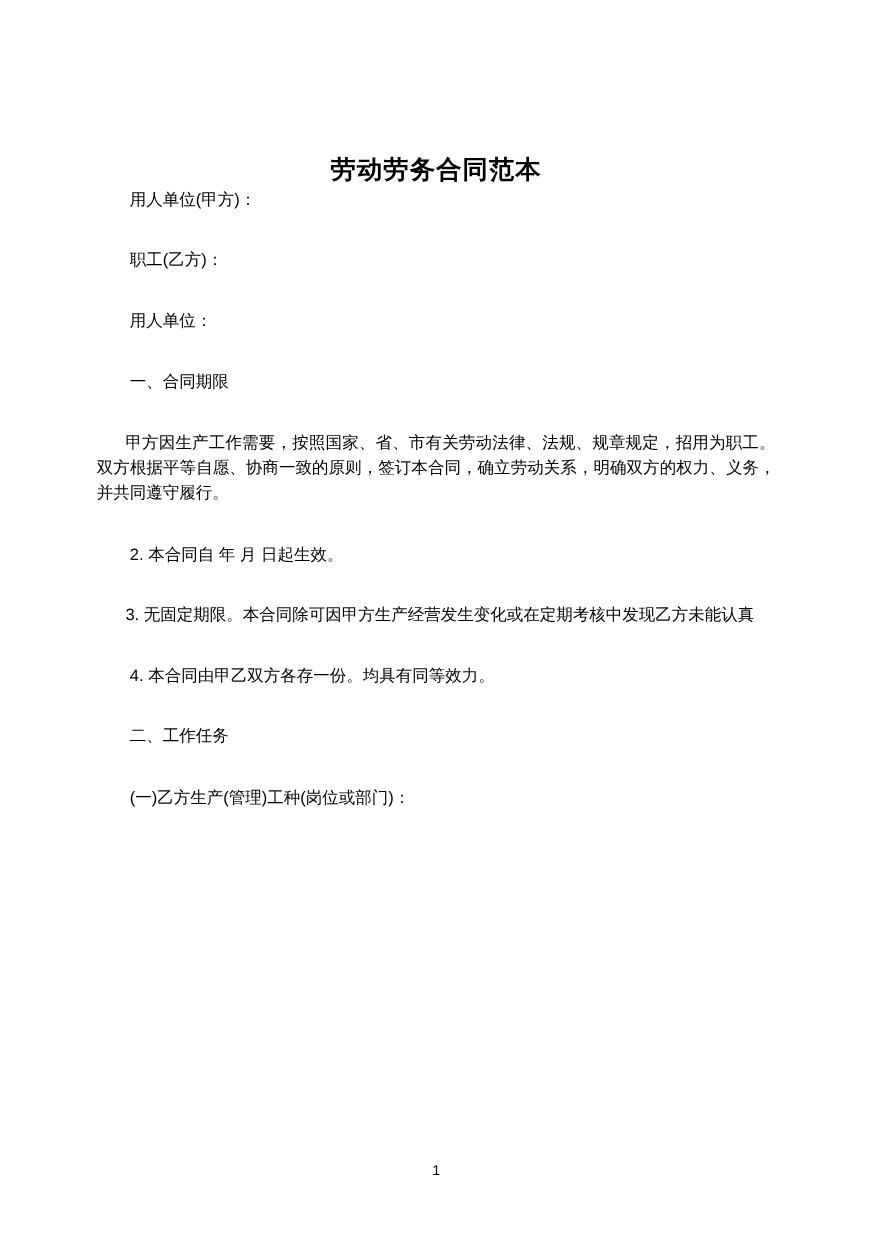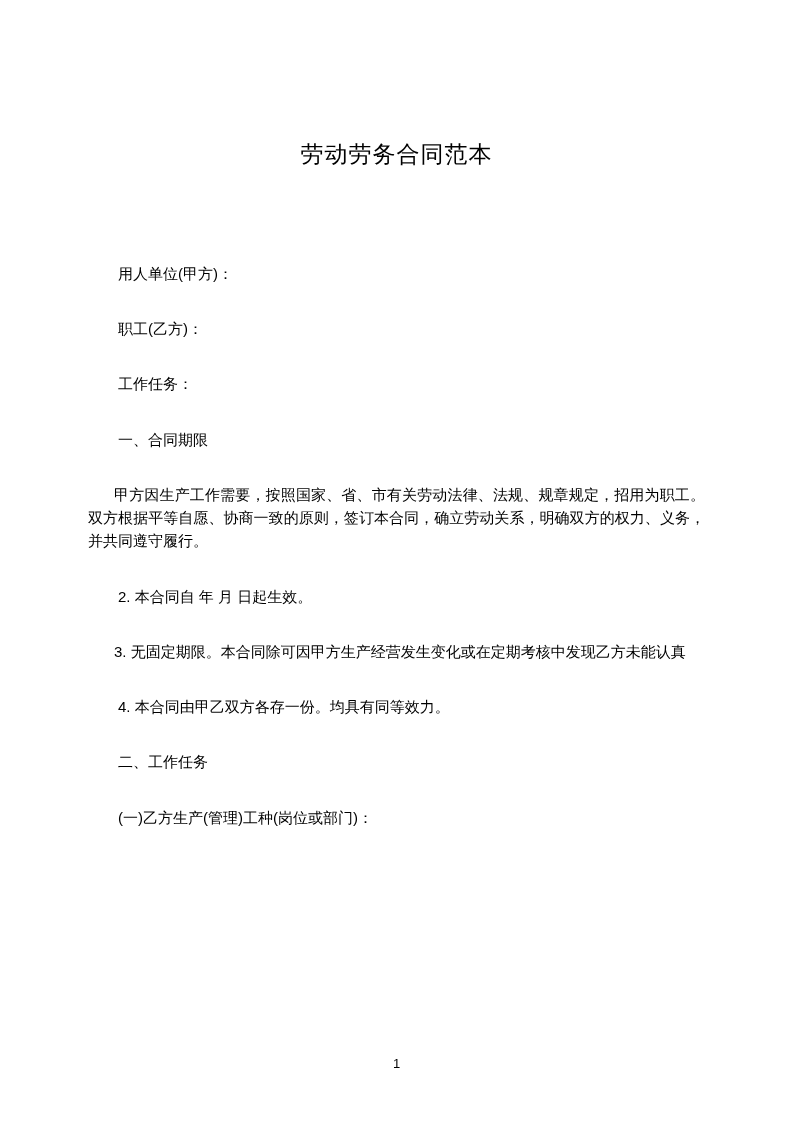--- a/index.html
+++ b/index.html
@@ -21,29 +21,28 @@
     overflow: hidden;
   }
   .doc-body {
     position: absolute;
     left: 88px;
     top: 0;
     width: 617px;
   }
   .doc-title {
     font-size: 23px;
-    font-weight: normal;
+    font-weight: bold;
     text-align: center;
     letter-spacing: 1px;
     margin: 0;
     padding-top: 140px;
     line-height: 1.3;
   }
   .content {
-    margin-top: 92px;
   }
   p.para {
     margin: 0 0 32px 0;
     font-size: 15px;
     line-height: 1.55;
     text-align: justify;
     word-break: break-all;
   }
   p.indent1 {
     text-indent: 30px;
@@ -63,21 +62,21 @@
 </style>
 </head>
 <body>
 
 <div class="page">
   <div class="doc-body">
     <h1 class="doc-title">劳动劳务合同范本</h1>
     <div class="content">
       <p class="para indent1">用人单位(甲方)：</p>
       <p class="para indent1">职工(乙方)：</p>
-      <p class="para indent1">工作任务：</p>
+      <p class="para indent1">用人单位：</p>
       <p class="para indent1">一、合同期限</p>
       <p class="para indent-small">甲方因生产工作需要，按照国家、省、市有关劳动法律、法规、规章规定，招用为职工。双方根据平等自愿、协商一致的原则，签订本合同，确立劳动关系，明确双方的权力、义务，并共同遵守履行。</p>
       <p class="para indent1">2. 本合同自 年 月 日起生效。</p>
       <p class="para indent-small">3. 无固定期限。本合同除可因甲方生产经营发生变化或在定期考核中发现乙方未能认真</p>
       <p class="para indent1">4. 本合同由甲乙双方各存一份。均具有同等效力。</p>
       <p class="para indent1">二、工作任务</p>
       <p class="para indent1">(一)乙方生产(管理)工种(岗位或部门)：</p>
     </div>
   </div>
   <div class="page-number">1</div>

